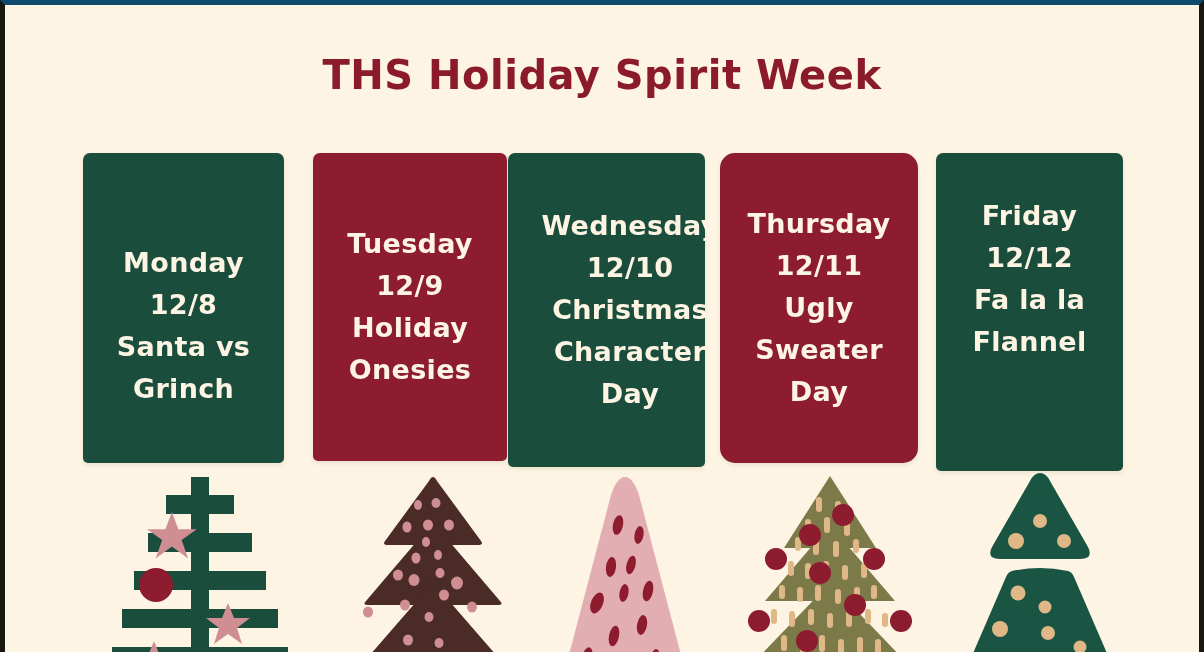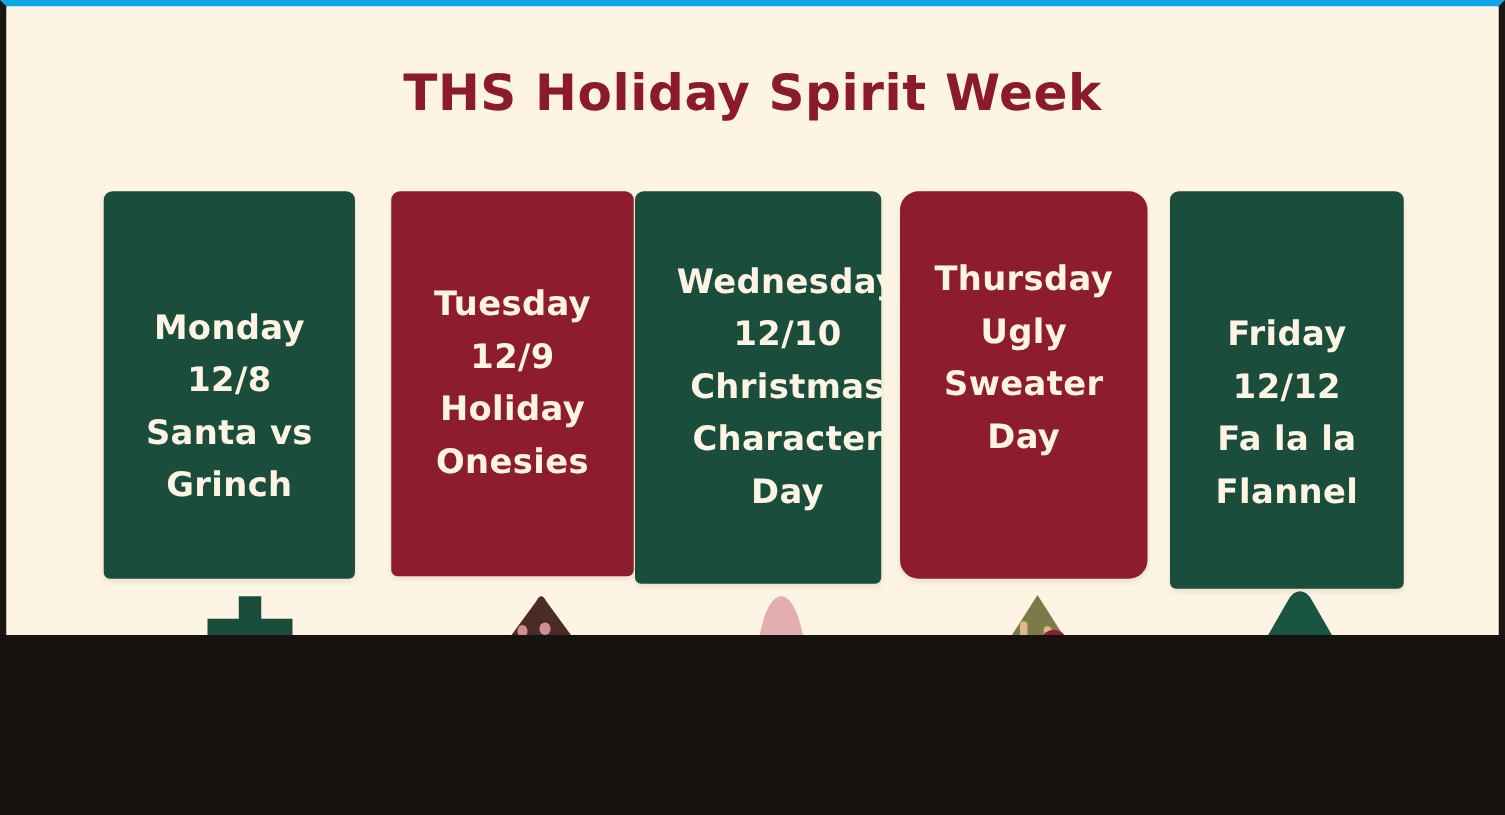--- a/index.html
+++ b/index.html
@@ -3,25 +3,25 @@
 <meta charset="utf-8">
 <style>
   html,body{margin:0;padding:0;}
   body{
     width:1204px;height:652px;overflow:hidden;
     background:#15120f;
     font-family:"DejaVu Sans","Liberation Sans",sans-serif;
   }
   #poster{
     position:relative;
-    width:1204px;height:508px;
+    width:1204px;height:652px;
     box-sizing:border-box;
     border-left:5px solid #1a1713;
     border-right:5px solid #1a1713;
-    border-top:5px solid #0ea5e9;
+    border-top:5px solid #0c4a6e;
     background:#fdf4e3;
     overflow:hidden;
   }
 
   
   #title{
     position:absolute;
     left:0; top:28px; width:1194px;
     text-align:center;
     color:#8b1a2b;
@@ -110,27 +110,28 @@
           <span class="card-line">Wednesday</span>
           <span class="card-line">12/10</span>
           <span class="card-line">Christmas</span>
           <span class="card-line">Character</span>
           <span class="card-line">Day</span>
         </div>
       </div>
       <div class="card red" style="left: 637px; width: 198px; height: 310px; border-radius: 15px;">
         <div class="card-text" style="margin-top: 50px;">
           <span class="card-line">Thursday</span>
+          <span class="card-line">12/11</span>
           <span class="card-line">Ugly</span>
           <span class="card-line">Sweater</span>
           <span class="card-line">Day</span>
         </div>
       </div>
       <div class="card green" style="left: 853px; width: 187px; height: 318px;">
-        <div class="card-text" style="margin-top: 94px;">
+        <div class="card-text" style="margin-top: 42px;">
           <span class="card-line">Friday</span>
           <span class="card-line">12/12</span>
           <span class="card-line">Fa la la</span>
           <span class="card-line">Flannel</span>
         </div>
       </div>
     </div>
 
   <div id="trees">
 

